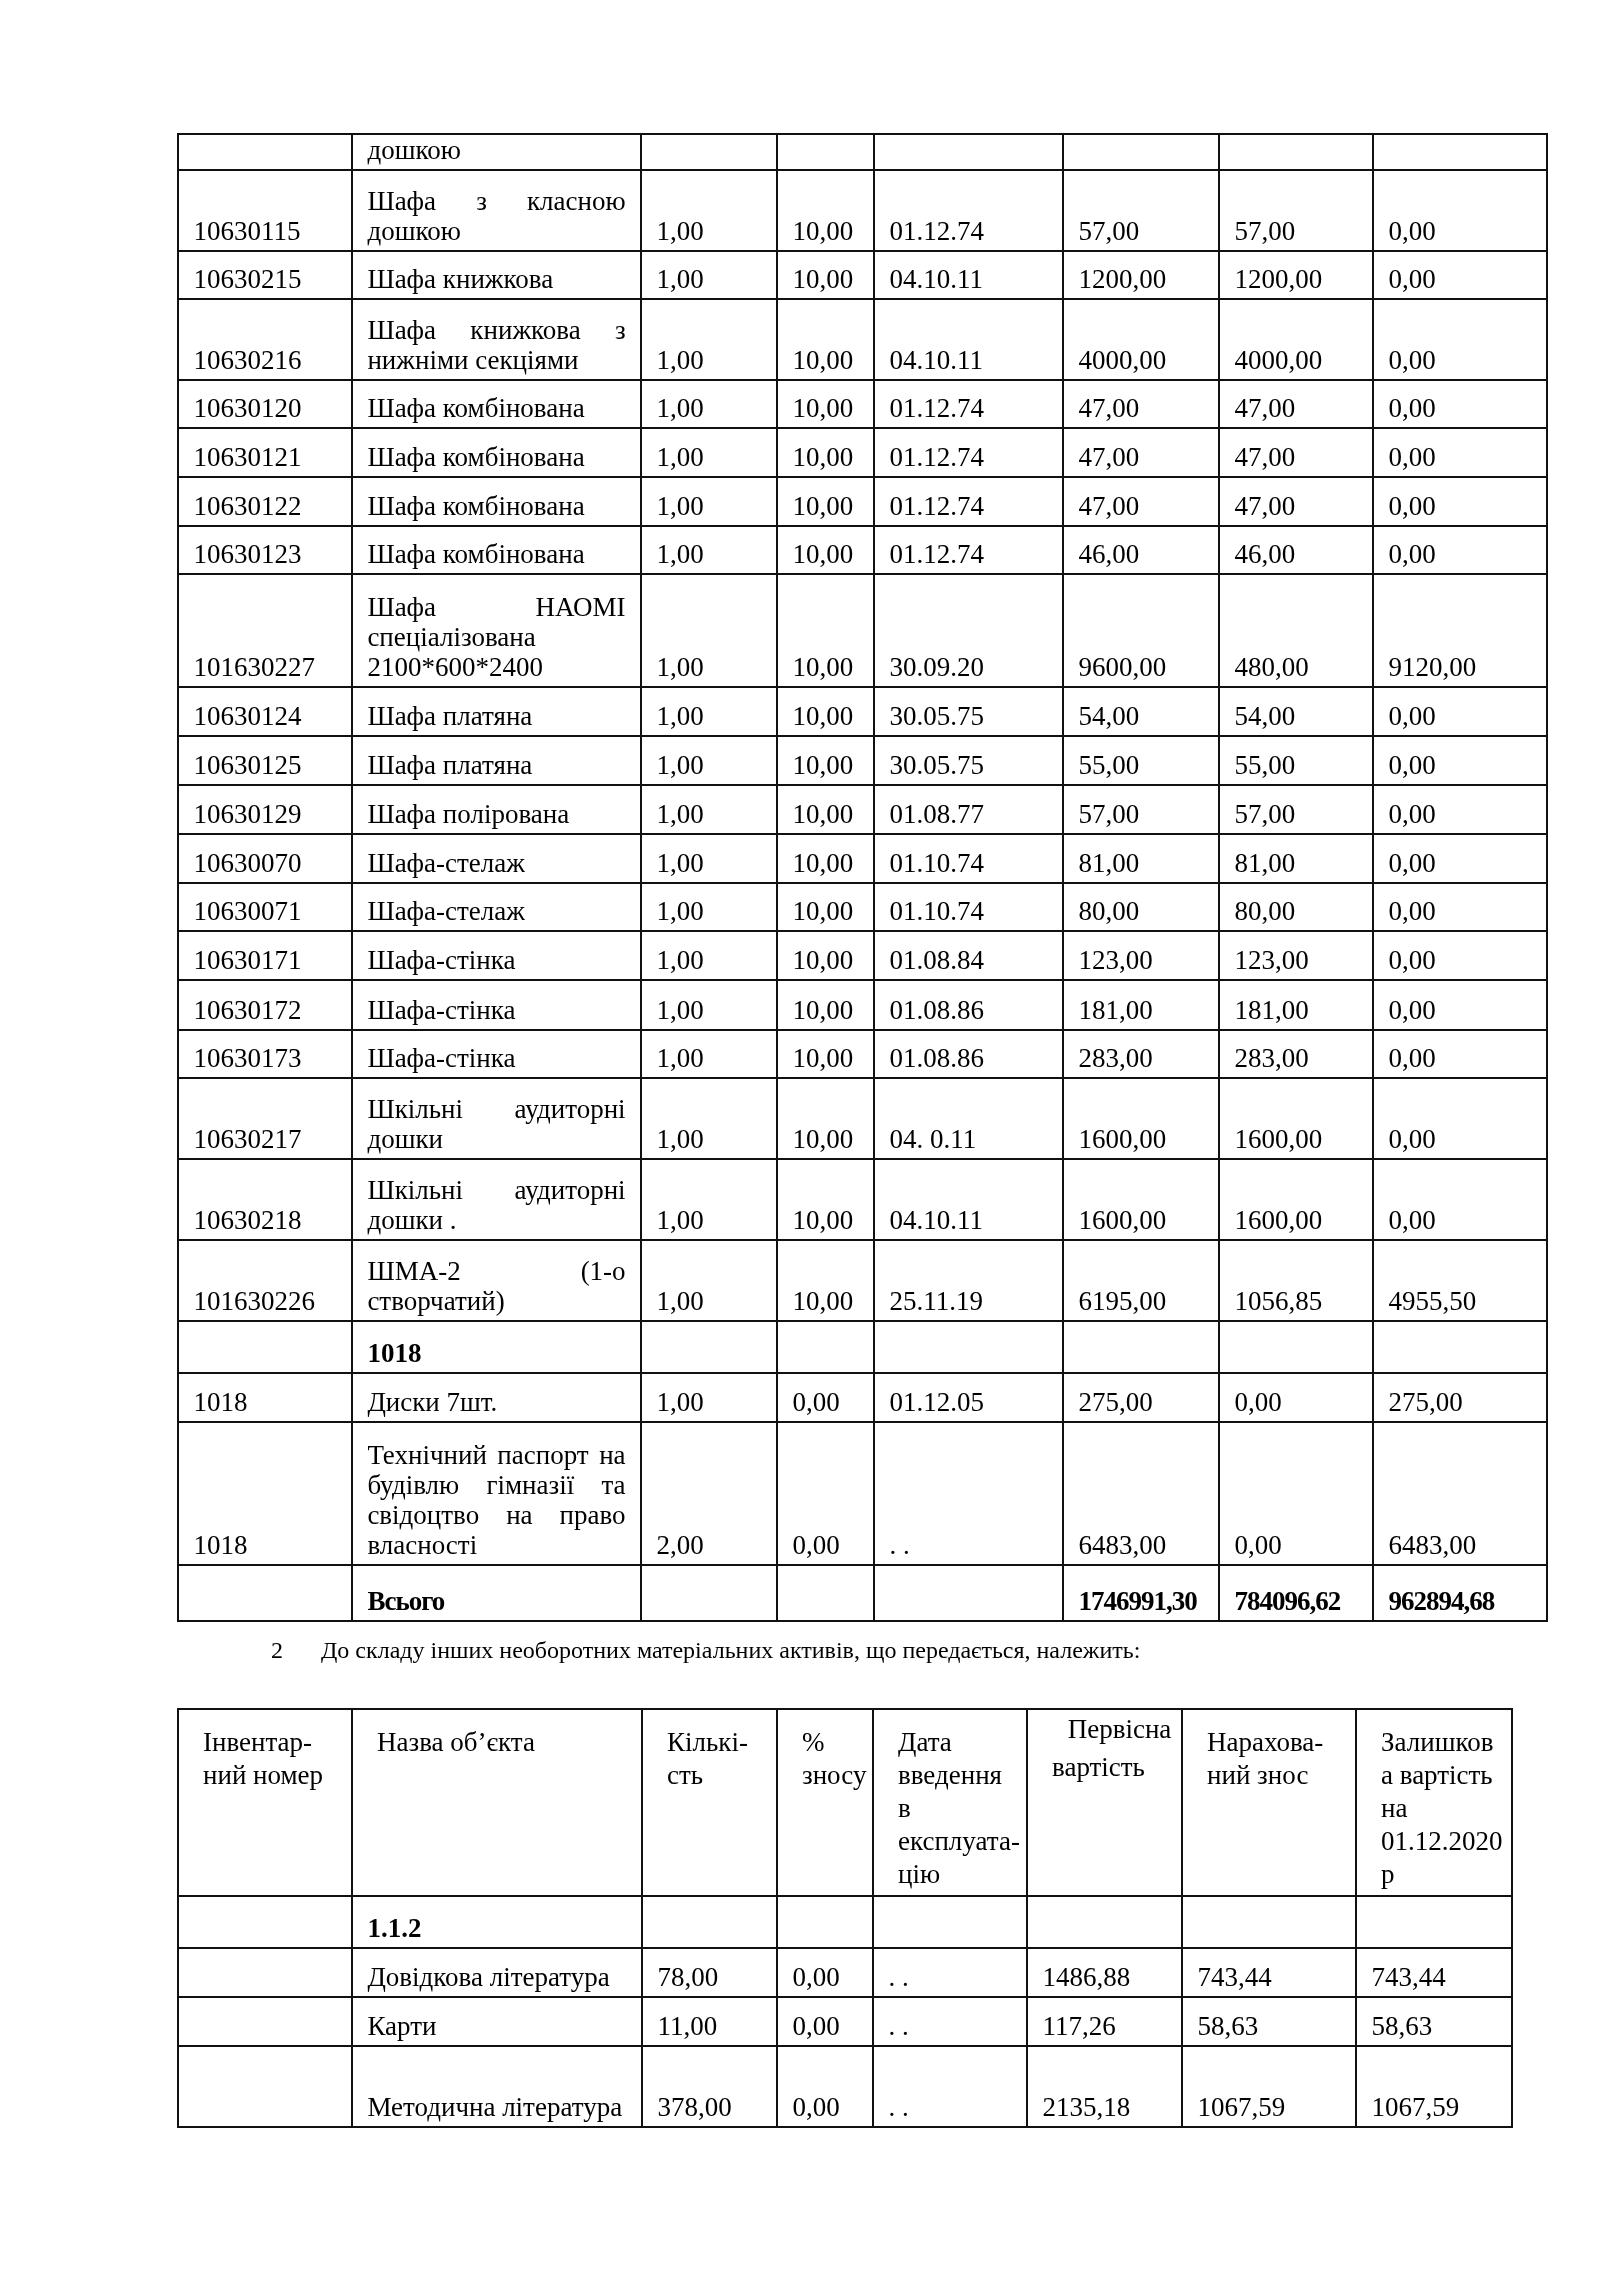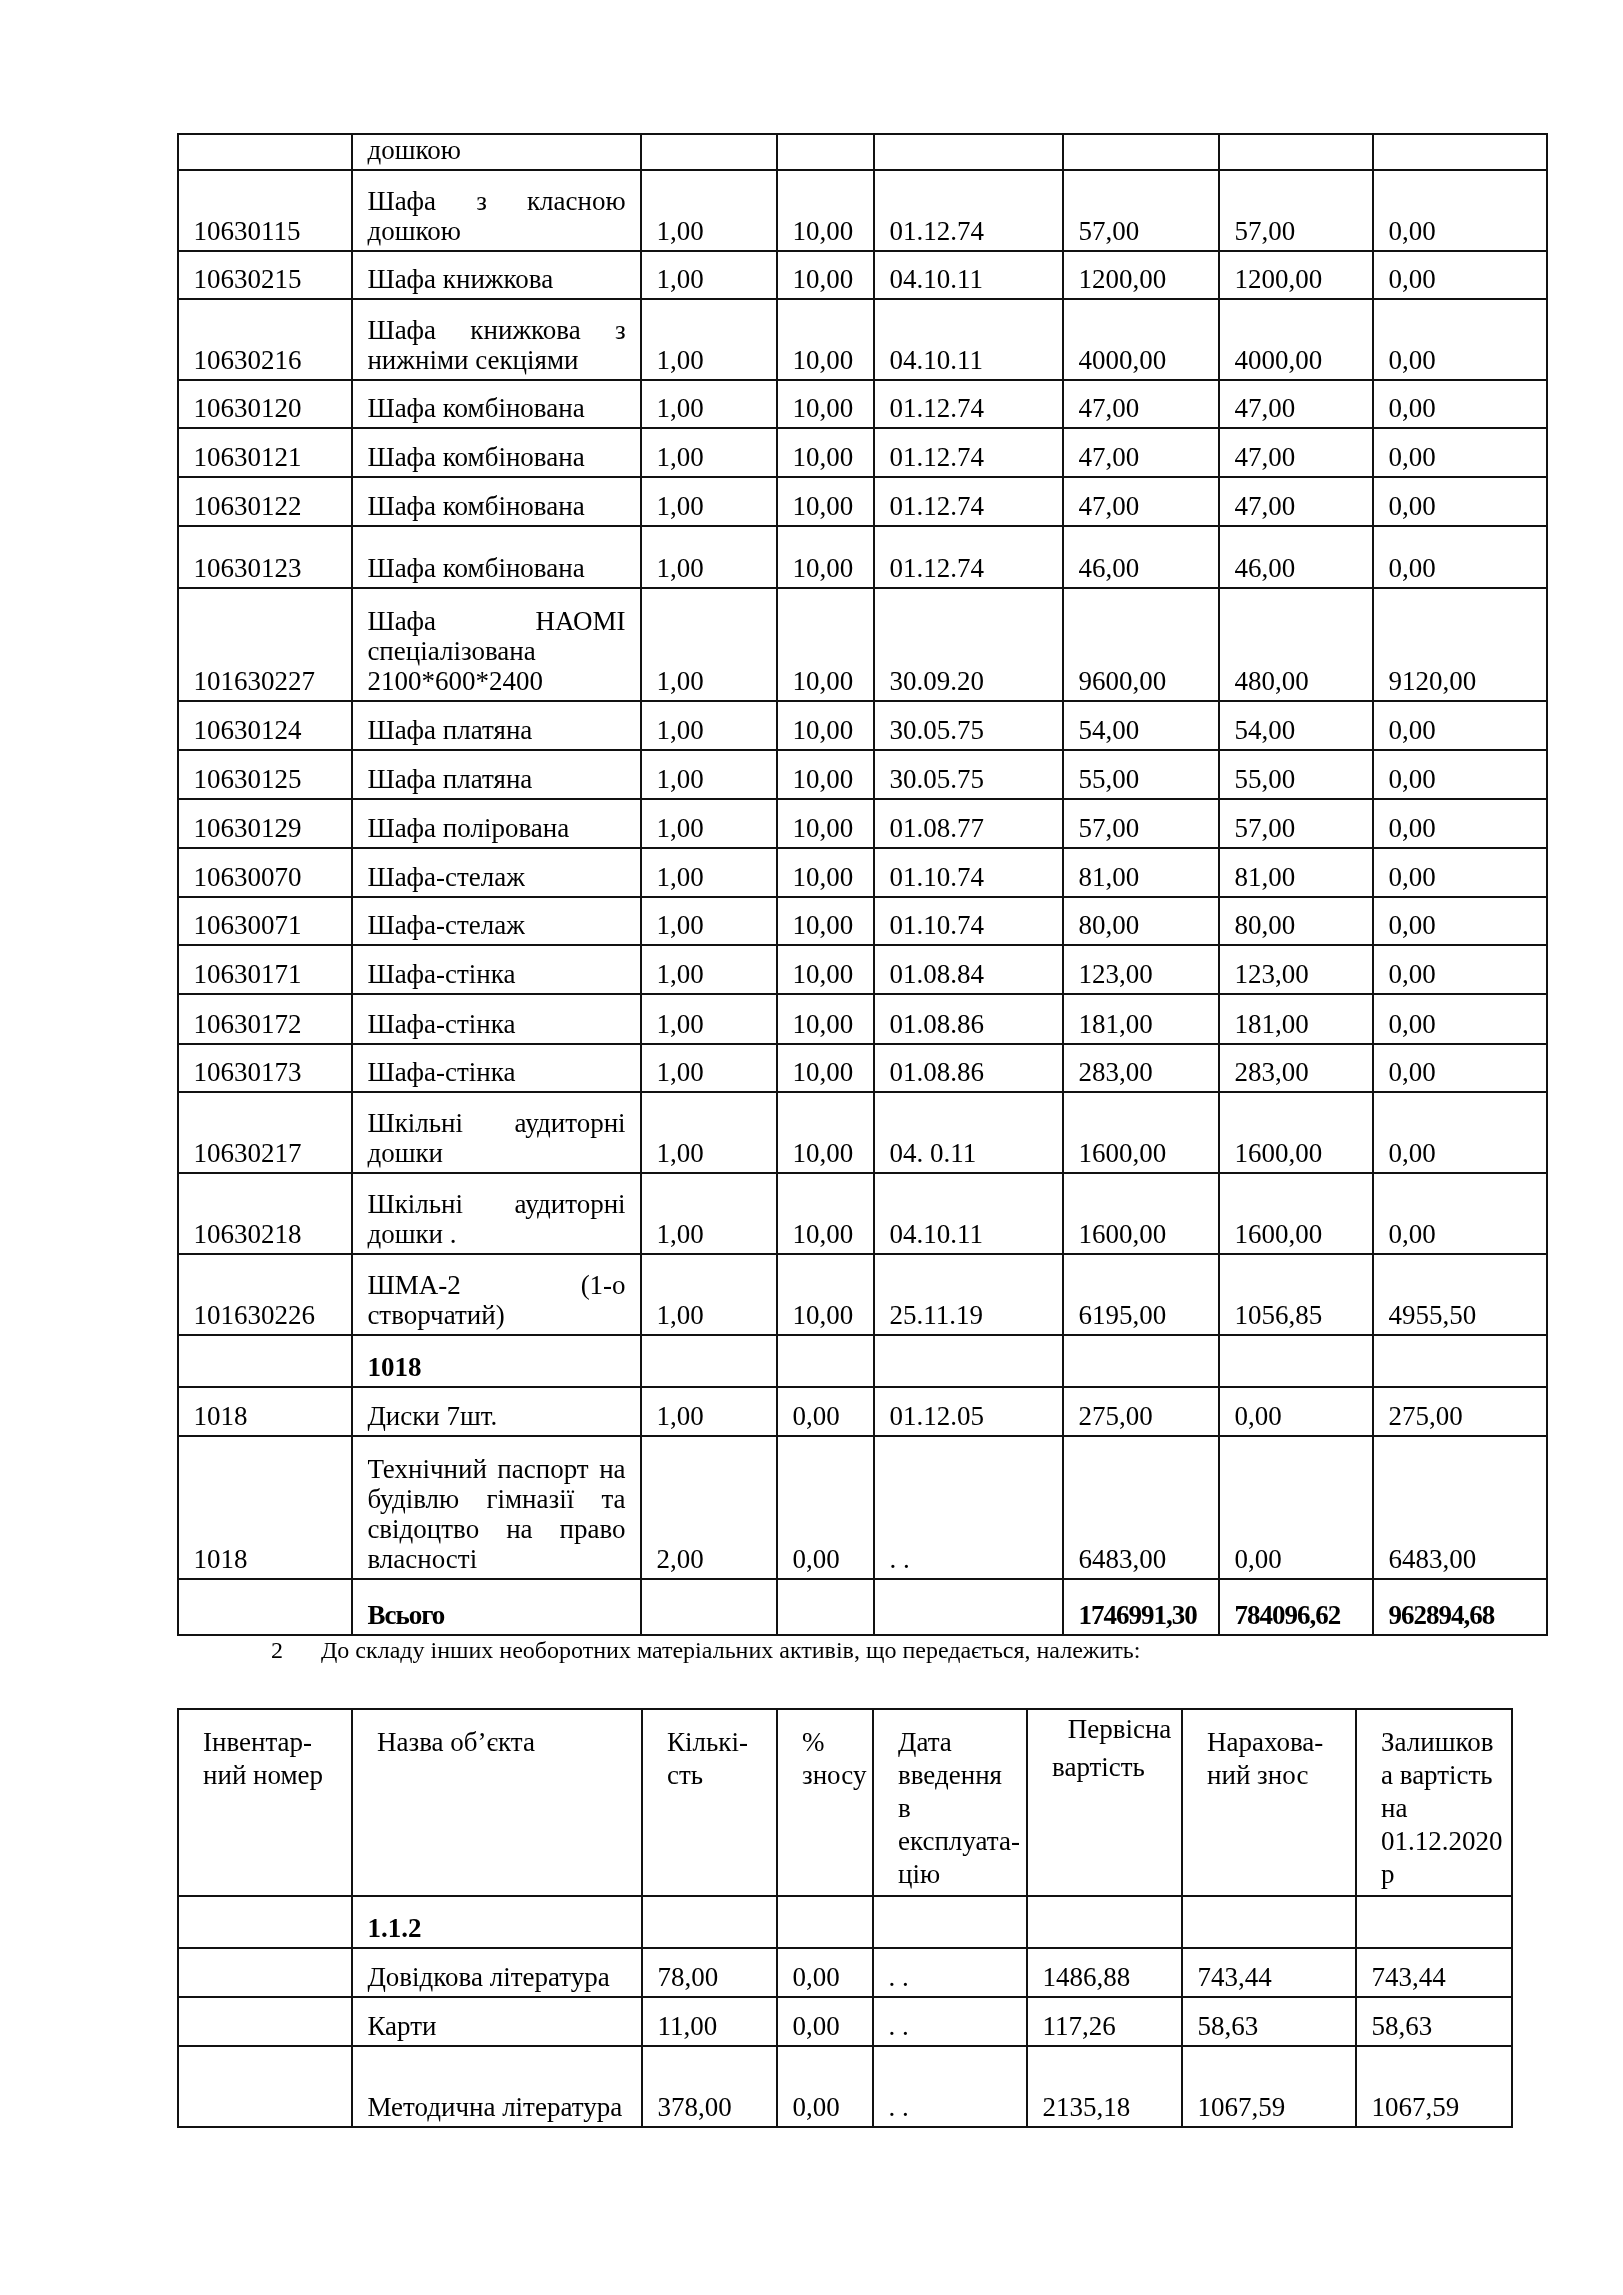--- a/index.html
+++ b/index.html
@@ -97,21 +97,21 @@
       <tr style="height: 49px;">
         <td>10630122</td>
         <td class="name">Шафа комбінована</td>
         <td>1,00</td>
         <td>10,00</td>
         <td>01.12.74</td>
         <td>47,00</td>
         <td>47,00</td>
         <td>0,00</td>
       </tr>
-      <tr style="height: 62px;">
+      <tr style="height: 48px;">
         <td>10630123</td>
         <td class="name">Шафа комбінована</td>
         <td>1,00</td>
         <td>10,00</td>
         <td>01.12.74</td>
         <td>46,00</td>
         <td>46,00</td>
         <td>0,00</td>
       </tr>
       <tr style="height: 113px;">

